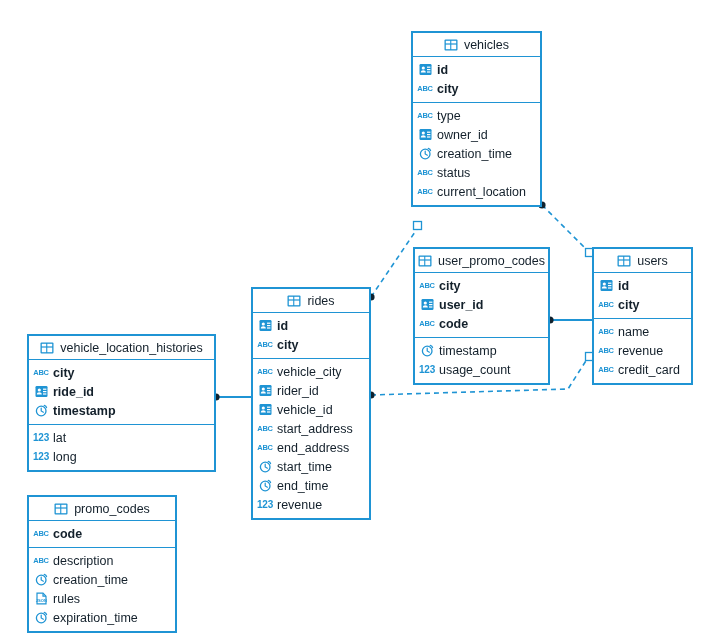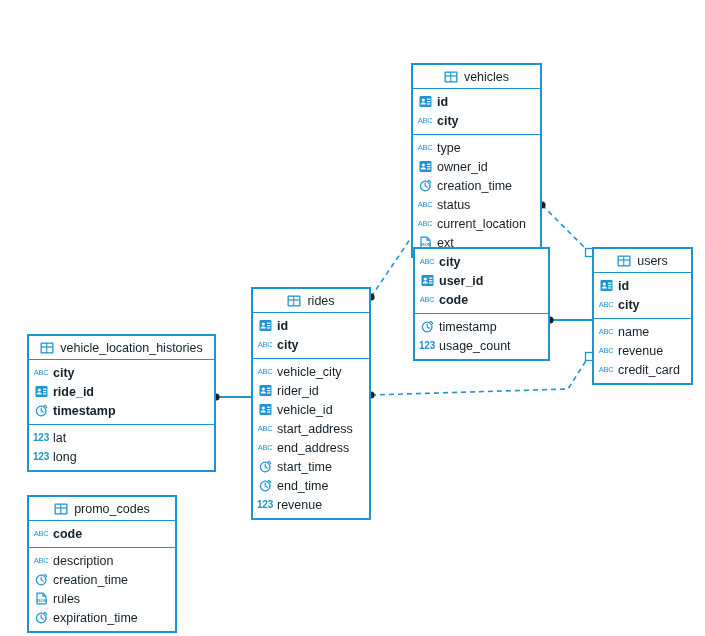--- a/index.html
+++ b/index.html
@@ -49,21 +49,21 @@
   
   .ico{
     flex:0 0 auto;
     width:14px;height:14px;
     display:inline-flex;align-items:center;justify-content:center;
     position:relative;
   }
   .ico svg{display:block;}
   .ico-abc{
     font-family:"Liberation Sans","DejaVu Sans",sans-serif;
-    font-size:7.5px;font-weight:normal;color:#1f94d4;
+    font-size:7.5px;font-weight:bold;color:#1f94d4;
     letter-spacing:-0.3px;line-height:1;
   }
   .ico-123{
     font-family:"Liberation Sans","DejaVu Sans",sans-serif;
     font-size:10px;font-weight:bold;color:#1f94d4;
     letter-spacing:-0.2px;line-height:1;
   }
 </style>
 </head>
 <body>
@@ -95,21 +95,21 @@
       <circle cx="550" cy="320" r="3.6" fill="#11222e"></circle>
     </g>
 
     <g>
       <path d="M216,397 L251,397" fill="none" stroke="#1f94d4" stroke-width="1.8"></path>
       <circle cx="216" cy="397" r="3.6" fill="#11222e"></circle>
     </g>
   </svg>
 
   <div id="tables-host">
-      <div class="tbl" style="left: 411px; top: 31px; width: 131px; margin-top: 32px;">
+      <div class="tbl" style="left: 411px; top: 31px; width: 131px;">
         <div class="tbl-title">
           <span class="ico">
             <svg width="14" height="12" viewBox="0 0 14 12">
               <rect x="0.5" y="0.5" width="13" height="11" rx="1" fill="#1f94d4"></rect>
               <rect x="1.8" y="1.8" width="4.4" height="2.6" fill="#ffffff"></rect>
               <rect x="7.3" y="1.8" width="4.9" height="2.6" fill="#ffffff"></rect>
               <rect x="1.8" y="5.6" width="4.4" height="4.6" fill="#ffffff"></rect>
               <rect x="7.3" y="5.6" width="4.9" height="4.6" fill="#ffffff"></rect>
             </svg>
           </span>
@@ -162,313 +162,315 @@
             </span>
             <span>creation_time</span>
           </div>
           <div class="row">
             <span class="ico ico-abc">ABC</span>
             <span>status</span>
           </div>
           <div class="row">
             <span class="ico ico-abc">ABC</span>
             <span>current_location</span>
+          </div>
+        </div>
+      </div>
+      <div class="tbl" style="left: 413px; top: 247px; width: 137px;">
+        <div class="tbl-title">
+          <span class="ico">
+            <svg width="14" height="12" viewBox="0 0 14 12">
+              <rect x="0.5" y="0.5" width="13" height="11" rx="1" fill="#1f94d4"></rect>
+              <rect x="1.8" y="1.8" width="4.4" height="2.6" fill="#ffffff"></rect>
+              <rect x="7.3" y="1.8" width="4.9" height="2.6" fill="#ffffff"></rect>
+              <rect x="1.8" y="5.6" width="4.4" height="4.6" fill="#ffffff"></rect>
+              <rect x="7.3" y="5.6" width="4.9" height="4.6" fill="#ffffff"></rect>
+            </svg>
+          </span>
+          <span>user_promo_codes</span>
+        </div>
+        <div class="sect keys">
+          <div class="row k">
+            <span class="ico ico-abc">ABC</span>
+            <span>city</span>
+          </div>
+          <div class="row k">
+            <span class="ico">
+              <svg width="13" height="13" viewBox="0 0 13 13">
+                <rect x="0.5" y="1" width="12" height="11" rx="1.2" fill="#1f94d4"></rect>
+                <circle cx="4.3" cy="5" r="1.6" fill="#ffffff"></circle>
+                <path d="M1.8 9.4c0-1.4 1.1-2.1 2.5-2.1s2.5 .7 2.5 2.1z" fill="#ffffff"></path>
+                <rect x="8" y="3.6" width="3.4" height="1.2" fill="#ffffff"></rect>
+                <rect x="8" y="6" width="3.4" height="1.2" fill="#ffffff"></rect>
+                <rect x="8" y="8.4" width="3.4" height="1.2" fill="#ffffff"></rect>
+              </svg>
+            </span>
+            <span>user_id</span>
+          </div>
+          <div class="row k">
+            <span class="ico ico-abc">ABC</span>
+            <span>code</span>
+          </div>
+        </div>
+        <div class="sect">
+          <div class="row">
+            <span class="ico">
+              <svg width="13" height="13" viewBox="0 0 13 13">
+                <circle cx="6.2" cy="7" r="4.8" fill="#ffffff" stroke="#1f94d4" stroke-width="1.3"></circle>
+                <path d="M6.2 4.2 L6.2 7 L8.4 8.2" fill="none" stroke="#1f94d4" stroke-width="1.2" stroke-linecap="round"></path>
+                <path d="M9.2 1.3 q2.1 .4 2.4 2.4" fill="none" stroke="#1f94d4" stroke-width="1.2" stroke-linecap="round"></path>
+              </svg>
+            </span>
+            <span>timestamp</span>
+          </div>
+          <div class="row">
+            <span class="ico ico-123">123</span>
+            <span>usage_count</span>
+          </div>
+        </div>
+      </div>
+      <div class="tbl" style="left: 592px; top: 247px; width: 101px;">
+        <div class="tbl-title">
+          <span class="ico">
+            <svg width="14" height="12" viewBox="0 0 14 12">
+              <rect x="0.5" y="0.5" width="13" height="11" rx="1" fill="#1f94d4"></rect>
+              <rect x="1.8" y="1.8" width="4.4" height="2.6" fill="#ffffff"></rect>
+              <rect x="7.3" y="1.8" width="4.9" height="2.6" fill="#ffffff"></rect>
+              <rect x="1.8" y="5.6" width="4.4" height="4.6" fill="#ffffff"></rect>
+              <rect x="7.3" y="5.6" width="4.9" height="4.6" fill="#ffffff"></rect>
+            </svg>
+          </span>
+          <span>users</span>
+        </div>
+        <div class="sect keys">
+          <div class="row k">
+            <span class="ico">
+              <svg width="13" height="13" viewBox="0 0 13 13">
+                <rect x="0.5" y="1" width="12" height="11" rx="1.2" fill="#1f94d4"></rect>
+                <circle cx="4.3" cy="5" r="1.6" fill="#ffffff"></circle>
+                <path d="M1.8 9.4c0-1.4 1.1-2.1 2.5-2.1s2.5 .7 2.5 2.1z" fill="#ffffff"></path>
+                <rect x="8" y="3.6" width="3.4" height="1.2" fill="#ffffff"></rect>
+                <rect x="8" y="6" width="3.4" height="1.2" fill="#ffffff"></rect>
+                <rect x="8" y="8.4" width="3.4" height="1.2" fill="#ffffff"></rect>
+              </svg>
+            </span>
+            <span>id</span>
+          </div>
+          <div class="row k">
+            <span class="ico ico-abc">ABC</span>
+            <span>city</span>
+          </div>
+        </div>
+        <div class="sect">
+          <div class="row">
+            <span class="ico ico-abc">ABC</span>
+            <span>name</span>
+          </div>
+          <div class="row">
+            <span class="ico ico-abc">ABC</span>
+            <span>revenue</span>
+          </div>
+          <div class="row">
+            <span class="ico ico-abc">ABC</span>
+            <span>credit_card</span>
+          </div>
+        </div>
+      </div>
+      <div class="tbl" style="left: 251px; top: 287px; width: 120px;">
+        <div class="tbl-title">
+          <span class="ico">
+            <svg width="14" height="12" viewBox="0 0 14 12">
+              <rect x="0.5" y="0.5" width="13" height="11" rx="1" fill="#1f94d4"></rect>
+              <rect x="1.8" y="1.8" width="4.4" height="2.6" fill="#ffffff"></rect>
+              <rect x="7.3" y="1.8" width="4.9" height="2.6" fill="#ffffff"></rect>
+              <rect x="1.8" y="5.6" width="4.4" height="4.6" fill="#ffffff"></rect>
+              <rect x="7.3" y="5.6" width="4.9" height="4.6" fill="#ffffff"></rect>
+            </svg>
+          </span>
+          <span>rides</span>
+        </div>
+        <div class="sect keys">
+          <div class="row k">
+            <span class="ico">
+              <svg width="13" height="13" viewBox="0 0 13 13">
+                <rect x="0.5" y="1" width="12" height="11" rx="1.2" fill="#1f94d4"></rect>
+                <circle cx="4.3" cy="5" r="1.6" fill="#ffffff"></circle>
+                <path d="M1.8 9.4c0-1.4 1.1-2.1 2.5-2.1s2.5 .7 2.5 2.1z" fill="#ffffff"></path>
+                <rect x="8" y="3.6" width="3.4" height="1.2" fill="#ffffff"></rect>
+                <rect x="8" y="6" width="3.4" height="1.2" fill="#ffffff"></rect>
+                <rect x="8" y="8.4" width="3.4" height="1.2" fill="#ffffff"></rect>
+              </svg>
+            </span>
+            <span>id</span>
+          </div>
+          <div class="row k">
+            <span class="ico ico-abc">ABC</span>
+            <span>city</span>
+          </div>
+        </div>
+        <div class="sect">
+          <div class="row">
+            <span class="ico ico-abc">ABC</span>
+            <span>vehicle_city</span>
+          </div>
+          <div class="row">
+            <span class="ico">
+              <svg width="13" height="13" viewBox="0 0 13 13">
+                <rect x="0.5" y="1" width="12" height="11" rx="1.2" fill="#1f94d4"></rect>
+                <circle cx="4.3" cy="5" r="1.6" fill="#ffffff"></circle>
+                <path d="M1.8 9.4c0-1.4 1.1-2.1 2.5-2.1s2.5 .7 2.5 2.1z" fill="#ffffff"></path>
+                <rect x="8" y="3.6" width="3.4" height="1.2" fill="#ffffff"></rect>
+                <rect x="8" y="6" width="3.4" height="1.2" fill="#ffffff"></rect>
+                <rect x="8" y="8.4" width="3.4" height="1.2" fill="#ffffff"></rect>
+              </svg>
+            </span>
+            <span>rider_id</span>
+          </div>
+          <div class="row">
+            <span class="ico">
+              <svg width="13" height="13" viewBox="0 0 13 13">
+                <rect x="0.5" y="1" width="12" height="11" rx="1.2" fill="#1f94d4"></rect>
+                <circle cx="4.3" cy="5" r="1.6" fill="#ffffff"></circle>
+                <path d="M1.8 9.4c0-1.4 1.1-2.1 2.5-2.1s2.5 .7 2.5 2.1z" fill="#ffffff"></path>
+                <rect x="8" y="3.6" width="3.4" height="1.2" fill="#ffffff"></rect>
+                <rect x="8" y="6" width="3.4" height="1.2" fill="#ffffff"></rect>
+                <rect x="8" y="8.4" width="3.4" height="1.2" fill="#ffffff"></rect>
+              </svg>
+            </span>
+            <span>vehicle_id</span>
+          </div>
+          <div class="row">
+            <span class="ico ico-abc">ABC</span>
+            <span>start_address</span>
+          </div>
+          <div class="row">
+            <span class="ico ico-abc">ABC</span>
+            <span>end_address</span>
+          </div>
+          <div class="row">
+            <span class="ico">
+              <svg width="13" height="13" viewBox="0 0 13 13">
+                <circle cx="6.2" cy="7" r="4.8" fill="#ffffff" stroke="#1f94d4" stroke-width="1.3"></circle>
+                <path d="M6.2 4.2 L6.2 7 L8.4 8.2" fill="none" stroke="#1f94d4" stroke-width="1.2" stroke-linecap="round"></path>
+                <path d="M9.2 1.3 q2.1 .4 2.4 2.4" fill="none" stroke="#1f94d4" stroke-width="1.2" stroke-linecap="round"></path>
+              </svg>
+            </span>
+            <span>start_time</span>
+          </div>
+          <div class="row">
+            <span class="ico">
+              <svg width="13" height="13" viewBox="0 0 13 13">
+                <circle cx="6.2" cy="7" r="4.8" fill="#ffffff" stroke="#1f94d4" stroke-width="1.3"></circle>
+                <path d="M6.2 4.2 L6.2 7 L8.4 8.2" fill="none" stroke="#1f94d4" stroke-width="1.2" stroke-linecap="round"></path>
+                <path d="M9.2 1.3 q2.1 .4 2.4 2.4" fill="none" stroke="#1f94d4" stroke-width="1.2" stroke-linecap="round"></path>
+              </svg>
+            </span>
+            <span>end_time</span>
+          </div>
+          <div class="row">
+            <span class="ico ico-123">123</span>
+            <span>revenue</span>
+          </div>
+        </div>
+      </div>
+      <div class="tbl" style="left: 27px; top: 334px; width: 189px;">
+        <div class="tbl-title">
+          <span class="ico">
+            <svg width="14" height="12" viewBox="0 0 14 12">
+              <rect x="0.5" y="0.5" width="13" height="11" rx="1" fill="#1f94d4"></rect>
+              <rect x="1.8" y="1.8" width="4.4" height="2.6" fill="#ffffff"></rect>
+              <rect x="7.3" y="1.8" width="4.9" height="2.6" fill="#ffffff"></rect>
+              <rect x="1.8" y="5.6" width="4.4" height="4.6" fill="#ffffff"></rect>
+              <rect x="7.3" y="5.6" width="4.9" height="4.6" fill="#ffffff"></rect>
+            </svg>
+          </span>
+          <span>vehicle_location_histories</span>
+        </div>
+        <div class="sect keys">
+          <div class="row k">
+            <span class="ico ico-abc">ABC</span>
+            <span>city</span>
+          </div>
+          <div class="row k">
+            <span class="ico">
+              <svg width="13" height="13" viewBox="0 0 13 13">
+                <rect x="0.5" y="1" width="12" height="11" rx="1.2" fill="#1f94d4"></rect>
+                <circle cx="4.3" cy="5" r="1.6" fill="#ffffff"></circle>
+                <path d="M1.8 9.4c0-1.4 1.1-2.1 2.5-2.1s2.5 .7 2.5 2.1z" fill="#ffffff"></path>
+                <rect x="8" y="3.6" width="3.4" height="1.2" fill="#ffffff"></rect>
+                <rect x="8" y="6" width="3.4" height="1.2" fill="#ffffff"></rect>
+                <rect x="8" y="8.4" width="3.4" height="1.2" fill="#ffffff"></rect>
+              </svg>
+            </span>
+            <span>ride_id</span>
+          </div>
+          <div class="row k">
+            <span class="ico">
+              <svg width="13" height="13" viewBox="0 0 13 13">
+                <circle cx="6.2" cy="7" r="4.8" fill="#ffffff" stroke="#1f94d4" stroke-width="1.3"></circle>
+                <path d="M6.2 4.2 L6.2 7 L8.4 8.2" fill="none" stroke="#1f94d4" stroke-width="1.2" stroke-linecap="round"></path>
+                <path d="M9.2 1.3 q2.1 .4 2.4 2.4" fill="none" stroke="#1f94d4" stroke-width="1.2" stroke-linecap="round"></path>
+              </svg>
+            </span>
+            <span>timestamp</span>
+          </div>
+        </div>
+        <div class="sect">
+          <div class="row">
+            <span class="ico ico-123">123</span>
+            <span>lat</span>
+          </div>
+          <div class="row">
+            <span class="ico ico-123">123</span>
+            <span>long</span>
+          </div>
+        </div>
+      </div>
+      <div class="tbl" style="left: 27px; top: 495px; width: 150px;">
+        <div class="tbl-title">
+          <span class="ico">
+            <svg width="14" height="12" viewBox="0 0 14 12">
+              <rect x="0.5" y="0.5" width="13" height="11" rx="1" fill="#1f94d4"></rect>
+              <rect x="1.8" y="1.8" width="4.4" height="2.6" fill="#ffffff"></rect>
+              <rect x="7.3" y="1.8" width="4.9" height="2.6" fill="#ffffff"></rect>
+              <rect x="1.8" y="5.6" width="4.4" height="4.6" fill="#ffffff"></rect>
+              <rect x="7.3" y="5.6" width="4.9" height="4.6" fill="#ffffff"></rect>
+            </svg>
+          </span>
+          <span>promo_codes</span>
+        </div>
+        <div class="sect keys">
+          <div class="row k">
+            <span class="ico ico-abc">ABC</span>
+            <span>code</span>
+          </div>
+        </div>
+        <div class="sect">
+          <div class="row">
+            <span class="ico ico-abc">ABC</span>
+            <span>description</span>
+          </div>
+          <div class="row">
+            <span class="ico">
+              <svg width="13" height="13" viewBox="0 0 13 13">
+                <circle cx="6.2" cy="7" r="4.8" fill="#ffffff" stroke="#1f94d4" stroke-width="1.3"></circle>
+                <path d="M6.2 4.2 L6.2 7 L8.4 8.2" fill="none" stroke="#1f94d4" stroke-width="1.2" stroke-linecap="round"></path>
+                <path d="M9.2 1.3 q2.1 .4 2.4 2.4" fill="none" stroke="#1f94d4" stroke-width="1.2" stroke-linecap="round"></path>
+              </svg>
+            </span>
+            <span>creation_time</span>
           </div>
           <div class="row">
             <span class="ico">
               <svg width="13" height="13" viewBox="0 0 13 13">
                 <path d="M2 1.2 h6 l3 3 v7.6 h-9 z" fill="#ffffff" stroke="#1f94d4" stroke-width="1.2"></path>
                 <path d="M8 1.2 v3 h3" fill="none" stroke="#1f94d4" stroke-width="1.2"></path>
                 <text x="6.3" y="10.4" font-size="4.1" font-family="Liberation Sans, sans-serif" font-weight="bold" fill="#1f94d4" text-anchor="middle">JSON</text>
               </svg>
             </span>
-            <span>ext</span>
-          </div>
-        </div>
-      </div>
-      <div class="tbl" style="left: 413px; top: 247px; width: 137px;">
-        <div class="sect keys">
-          <div class="row k">
-            <span class="ico ico-abc">ABC</span>
-            <span>city</span>
-          </div>
-          <div class="row k">
-            <span class="ico">
-              <svg width="13" height="13" viewBox="0 0 13 13">
-                <rect x="0.5" y="1" width="12" height="11" rx="1.2" fill="#1f94d4"></rect>
-                <circle cx="4.3" cy="5" r="1.6" fill="#ffffff"></circle>
-                <path d="M1.8 9.4c0-1.4 1.1-2.1 2.5-2.1s2.5 .7 2.5 2.1z" fill="#ffffff"></path>
-                <rect x="8" y="3.6" width="3.4" height="1.2" fill="#ffffff"></rect>
-                <rect x="8" y="6" width="3.4" height="1.2" fill="#ffffff"></rect>
-                <rect x="8" y="8.4" width="3.4" height="1.2" fill="#ffffff"></rect>
-              </svg>
-            </span>
-            <span>user_id</span>
-          </div>
-          <div class="row k">
-            <span class="ico ico-abc">ABC</span>
-            <span>code</span>
-          </div>
-        </div>
-        <div class="sect">
-          <div class="row">
-            <span class="ico">
-              <svg width="13" height="13" viewBox="0 0 13 13">
-                <circle cx="6.2" cy="7" r="4.8" fill="#ffffff" stroke="#1f94d4" stroke-width="1.3"></circle>
-                <path d="M6.2 4.2 L6.2 7 L8.4 8.2" fill="none" stroke="#1f94d4" stroke-width="1.2" stroke-linecap="round"></path>
-                <path d="M9.2 1.3 q2.1 .4 2.4 2.4" fill="none" stroke="#1f94d4" stroke-width="1.2" stroke-linecap="round"></path>
-              </svg>
-            </span>
-            <span>timestamp</span>
-          </div>
-          <div class="row">
-            <span class="ico ico-123">123</span>
-            <span>usage_count</span>
-          </div>
-        </div>
-      </div>
-      <div class="tbl" style="left: 592px; top: 247px; width: 101px;">
-        <div class="tbl-title">
-          <span class="ico">
-            <svg width="14" height="12" viewBox="0 0 14 12">
-              <rect x="0.5" y="0.5" width="13" height="11" rx="1" fill="#1f94d4"></rect>
-              <rect x="1.8" y="1.8" width="4.4" height="2.6" fill="#ffffff"></rect>
-              <rect x="7.3" y="1.8" width="4.9" height="2.6" fill="#ffffff"></rect>
-              <rect x="1.8" y="5.6" width="4.4" height="4.6" fill="#ffffff"></rect>
-              <rect x="7.3" y="5.6" width="4.9" height="4.6" fill="#ffffff"></rect>
-            </svg>
-          </span>
-          <span>users</span>
-        </div>
-        <div class="sect keys">
-          <div class="row k">
-            <span class="ico">
-              <svg width="13" height="13" viewBox="0 0 13 13">
-                <rect x="0.5" y="1" width="12" height="11" rx="1.2" fill="#1f94d4"></rect>
-                <circle cx="4.3" cy="5" r="1.6" fill="#ffffff"></circle>
-                <path d="M1.8 9.4c0-1.4 1.1-2.1 2.5-2.1s2.5 .7 2.5 2.1z" fill="#ffffff"></path>
-                <rect x="8" y="3.6" width="3.4" height="1.2" fill="#ffffff"></rect>
-                <rect x="8" y="6" width="3.4" height="1.2" fill="#ffffff"></rect>
-                <rect x="8" y="8.4" width="3.4" height="1.2" fill="#ffffff"></rect>
-              </svg>
-            </span>
-            <span>id</span>
-          </div>
-          <div class="row k">
-            <span class="ico ico-abc">ABC</span>
-            <span>city</span>
-          </div>
-        </div>
-        <div class="sect">
-          <div class="row">
-            <span class="ico ico-abc">ABC</span>
-            <span>name</span>
-          </div>
-          <div class="row">
-            <span class="ico ico-abc">ABC</span>
-            <span>revenue</span>
-          </div>
-          <div class="row">
-            <span class="ico ico-abc">ABC</span>
-            <span>credit_card</span>
-          </div>
-        </div>
-      </div>
-      <div class="tbl" style="left: 251px; top: 287px; width: 120px;">
-        <div class="tbl-title">
-          <span class="ico">
-            <svg width="14" height="12" viewBox="0 0 14 12">
-              <rect x="0.5" y="0.5" width="13" height="11" rx="1" fill="#1f94d4"></rect>
-              <rect x="1.8" y="1.8" width="4.4" height="2.6" fill="#ffffff"></rect>
-              <rect x="7.3" y="1.8" width="4.9" height="2.6" fill="#ffffff"></rect>
-              <rect x="1.8" y="5.6" width="4.4" height="4.6" fill="#ffffff"></rect>
-              <rect x="7.3" y="5.6" width="4.9" height="4.6" fill="#ffffff"></rect>
-            </svg>
-          </span>
-          <span>rides</span>
-        </div>
-        <div class="sect keys">
-          <div class="row k">
-            <span class="ico">
-              <svg width="13" height="13" viewBox="0 0 13 13">
-                <rect x="0.5" y="1" width="12" height="11" rx="1.2" fill="#1f94d4"></rect>
-                <circle cx="4.3" cy="5" r="1.6" fill="#ffffff"></circle>
-                <path d="M1.8 9.4c0-1.4 1.1-2.1 2.5-2.1s2.5 .7 2.5 2.1z" fill="#ffffff"></path>
-                <rect x="8" y="3.6" width="3.4" height="1.2" fill="#ffffff"></rect>
-                <rect x="8" y="6" width="3.4" height="1.2" fill="#ffffff"></rect>
-                <rect x="8" y="8.4" width="3.4" height="1.2" fill="#ffffff"></rect>
-              </svg>
-            </span>
-            <span>id</span>
-          </div>
-          <div class="row k">
-            <span class="ico ico-abc">ABC</span>
-            <span>city</span>
-          </div>
-        </div>
-        <div class="sect">
-          <div class="row">
-            <span class="ico ico-abc">ABC</span>
-            <span>vehicle_city</span>
-          </div>
-          <div class="row">
-            <span class="ico">
-              <svg width="13" height="13" viewBox="0 0 13 13">
-                <rect x="0.5" y="1" width="12" height="11" rx="1.2" fill="#1f94d4"></rect>
-                <circle cx="4.3" cy="5" r="1.6" fill="#ffffff"></circle>
-                <path d="M1.8 9.4c0-1.4 1.1-2.1 2.5-2.1s2.5 .7 2.5 2.1z" fill="#ffffff"></path>
-                <rect x="8" y="3.6" width="3.4" height="1.2" fill="#ffffff"></rect>
-                <rect x="8" y="6" width="3.4" height="1.2" fill="#ffffff"></rect>
-                <rect x="8" y="8.4" width="3.4" height="1.2" fill="#ffffff"></rect>
-              </svg>
-            </span>
-            <span>rider_id</span>
-          </div>
-          <div class="row">
-            <span class="ico">
-              <svg width="13" height="13" viewBox="0 0 13 13">
-                <rect x="0.5" y="1" width="12" height="11" rx="1.2" fill="#1f94d4"></rect>
-                <circle cx="4.3" cy="5" r="1.6" fill="#ffffff"></circle>
-                <path d="M1.8 9.4c0-1.4 1.1-2.1 2.5-2.1s2.5 .7 2.5 2.1z" fill="#ffffff"></path>
-                <rect x="8" y="3.6" width="3.4" height="1.2" fill="#ffffff"></rect>
-                <rect x="8" y="6" width="3.4" height="1.2" fill="#ffffff"></rect>
-                <rect x="8" y="8.4" width="3.4" height="1.2" fill="#ffffff"></rect>
-              </svg>
-            </span>
-            <span>vehicle_id</span>
-          </div>
-          <div class="row">
-            <span class="ico ico-abc">ABC</span>
-            <span>start_address</span>
-          </div>
-          <div class="row">
-            <span class="ico ico-abc">ABC</span>
-            <span>end_address</span>
-          </div>
-          <div class="row">
-            <span class="ico">
-              <svg width="13" height="13" viewBox="0 0 13 13">
-                <circle cx="6.2" cy="7" r="4.8" fill="#ffffff" stroke="#1f94d4" stroke-width="1.3"></circle>
-                <path d="M6.2 4.2 L6.2 7 L8.4 8.2" fill="none" stroke="#1f94d4" stroke-width="1.2" stroke-linecap="round"></path>
-                <path d="M9.2 1.3 q2.1 .4 2.4 2.4" fill="none" stroke="#1f94d4" stroke-width="1.2" stroke-linecap="round"></path>
-              </svg>
-            </span>
-            <span>start_time</span>
-          </div>
-          <div class="row">
-            <span class="ico">
-              <svg width="13" height="13" viewBox="0 0 13 13">
-                <circle cx="6.2" cy="7" r="4.8" fill="#ffffff" stroke="#1f94d4" stroke-width="1.3"></circle>
-                <path d="M6.2 4.2 L6.2 7 L8.4 8.2" fill="none" stroke="#1f94d4" stroke-width="1.2" stroke-linecap="round"></path>
-                <path d="M9.2 1.3 q2.1 .4 2.4 2.4" fill="none" stroke="#1f94d4" stroke-width="1.2" stroke-linecap="round"></path>
-              </svg>
-            </span>
-            <span>end_time</span>
-          </div>
-          <div class="row">
-            <span class="ico ico-123">123</span>
-            <span>revenue</span>
-          </div>
-        </div>
-      </div>
-      <div class="tbl" style="left: 27px; top: 334px; width: 189px;">
-        <div class="tbl-title">
-          <span class="ico">
-            <svg width="14" height="12" viewBox="0 0 14 12">
-              <rect x="0.5" y="0.5" width="13" height="11" rx="1" fill="#1f94d4"></rect>
-              <rect x="1.8" y="1.8" width="4.4" height="2.6" fill="#ffffff"></rect>
-              <rect x="7.3" y="1.8" width="4.9" height="2.6" fill="#ffffff"></rect>
-              <rect x="1.8" y="5.6" width="4.4" height="4.6" fill="#ffffff"></rect>
-              <rect x="7.3" y="5.6" width="4.9" height="4.6" fill="#ffffff"></rect>
-            </svg>
-          </span>
-          <span>vehicle_location_histories</span>
-        </div>
-        <div class="sect keys">
-          <div class="row k">
-            <span class="ico ico-abc">ABC</span>
-            <span>city</span>
-          </div>
-          <div class="row k">
-            <span class="ico">
-              <svg width="13" height="13" viewBox="0 0 13 13">
-                <rect x="0.5" y="1" width="12" height="11" rx="1.2" fill="#1f94d4"></rect>
-                <circle cx="4.3" cy="5" r="1.6" fill="#ffffff"></circle>
-                <path d="M1.8 9.4c0-1.4 1.1-2.1 2.5-2.1s2.5 .7 2.5 2.1z" fill="#ffffff"></path>
-                <rect x="8" y="3.6" width="3.4" height="1.2" fill="#ffffff"></rect>
-                <rect x="8" y="6" width="3.4" height="1.2" fill="#ffffff"></rect>
-                <rect x="8" y="8.4" width="3.4" height="1.2" fill="#ffffff"></rect>
-              </svg>
-            </span>
-            <span>ride_id</span>
-          </div>
-          <div class="row k">
-            <span class="ico">
-              <svg width="13" height="13" viewBox="0 0 13 13">
-                <circle cx="6.2" cy="7" r="4.8" fill="#ffffff" stroke="#1f94d4" stroke-width="1.3"></circle>
-                <path d="M6.2 4.2 L6.2 7 L8.4 8.2" fill="none" stroke="#1f94d4" stroke-width="1.2" stroke-linecap="round"></path>
-                <path d="M9.2 1.3 q2.1 .4 2.4 2.4" fill="none" stroke="#1f94d4" stroke-width="1.2" stroke-linecap="round"></path>
-              </svg>
-            </span>
-            <span>timestamp</span>
-          </div>
-        </div>
-        <div class="sect">
-          <div class="row">
-            <span class="ico ico-123">123</span>
-            <span>lat</span>
-          </div>
-          <div class="row">
-            <span class="ico ico-123">123</span>
-            <span>long</span>
-          </div>
-        </div>
-      </div>
-      <div class="tbl" style="left: 27px; top: 495px; width: 150px;">
-        <div class="tbl-title">
-          <span class="ico">
-            <svg width="14" height="12" viewBox="0 0 14 12">
-              <rect x="0.5" y="0.5" width="13" height="11" rx="1" fill="#1f94d4"></rect>
-              <rect x="1.8" y="1.8" width="4.4" height="2.6" fill="#ffffff"></rect>
-              <rect x="7.3" y="1.8" width="4.9" height="2.6" fill="#ffffff"></rect>
-              <rect x="1.8" y="5.6" width="4.4" height="4.6" fill="#ffffff"></rect>
-              <rect x="7.3" y="5.6" width="4.9" height="4.6" fill="#ffffff"></rect>
-            </svg>
-          </span>
-          <span>promo_codes</span>
-        </div>
-        <div class="sect keys">
-          <div class="row k">
-            <span class="ico ico-abc">ABC</span>
-            <span>code</span>
-          </div>
-        </div>
-        <div class="sect">
-          <div class="row">
-            <span class="ico ico-abc">ABC</span>
-            <span>description</span>
-          </div>
-          <div class="row">
-            <span class="ico">
-              <svg width="13" height="13" viewBox="0 0 13 13">
-                <circle cx="6.2" cy="7" r="4.8" fill="#ffffff" stroke="#1f94d4" stroke-width="1.3"></circle>
-                <path d="M6.2 4.2 L6.2 7 L8.4 8.2" fill="none" stroke="#1f94d4" stroke-width="1.2" stroke-linecap="round"></path>
-                <path d="M9.2 1.3 q2.1 .4 2.4 2.4" fill="none" stroke="#1f94d4" stroke-width="1.2" stroke-linecap="round"></path>
-              </svg>
-            </span>
-            <span>creation_time</span>
-          </div>
-          <div class="row">
-            <span class="ico">
-              <svg width="13" height="13" viewBox="0 0 13 13">
-                <path d="M2 1.2 h6 l3 3 v7.6 h-9 z" fill="#ffffff" stroke="#1f94d4" stroke-width="1.2"></path>
-                <path d="M8 1.2 v3 h3" fill="none" stroke="#1f94d4" stroke-width="1.2"></path>
-                <text x="6.3" y="10.4" font-size="4.1" font-family="Liberation Sans, sans-serif" font-weight="bold" fill="#1f94d4" text-anchor="middle">JSON</text>
-              </svg>
-            </span>
             <span>rules</span>
           </div>
           <div class="row">
             <span class="ico">
               <svg width="13" height="13" viewBox="0 0 13 13">
                 <circle cx="6.2" cy="7" r="4.8" fill="#ffffff" stroke="#1f94d4" stroke-width="1.3"></circle>
                 <path d="M6.2 4.2 L6.2 7 L8.4 8.2" fill="none" stroke="#1f94d4" stroke-width="1.2" stroke-linecap="round"></path>
                 <path d="M9.2 1.3 q2.1 .4 2.4 2.4" fill="none" stroke="#1f94d4" stroke-width="1.2" stroke-linecap="round"></path>
               </svg>
             </span>

